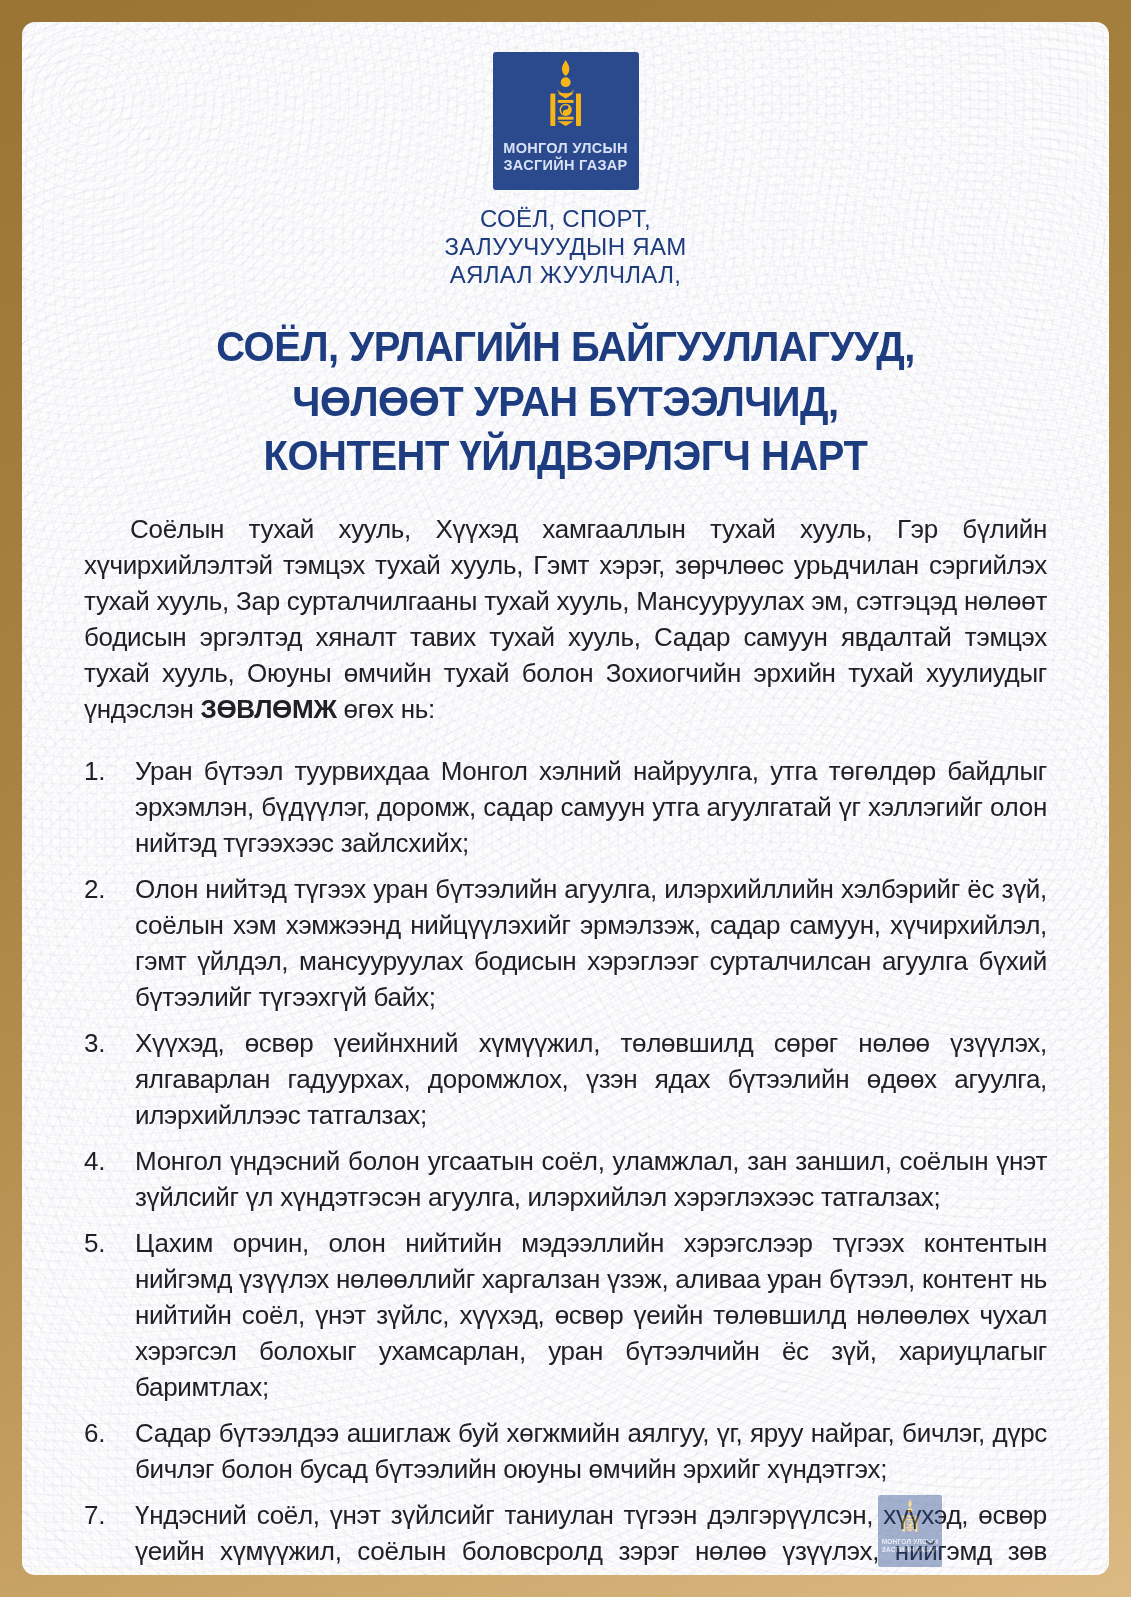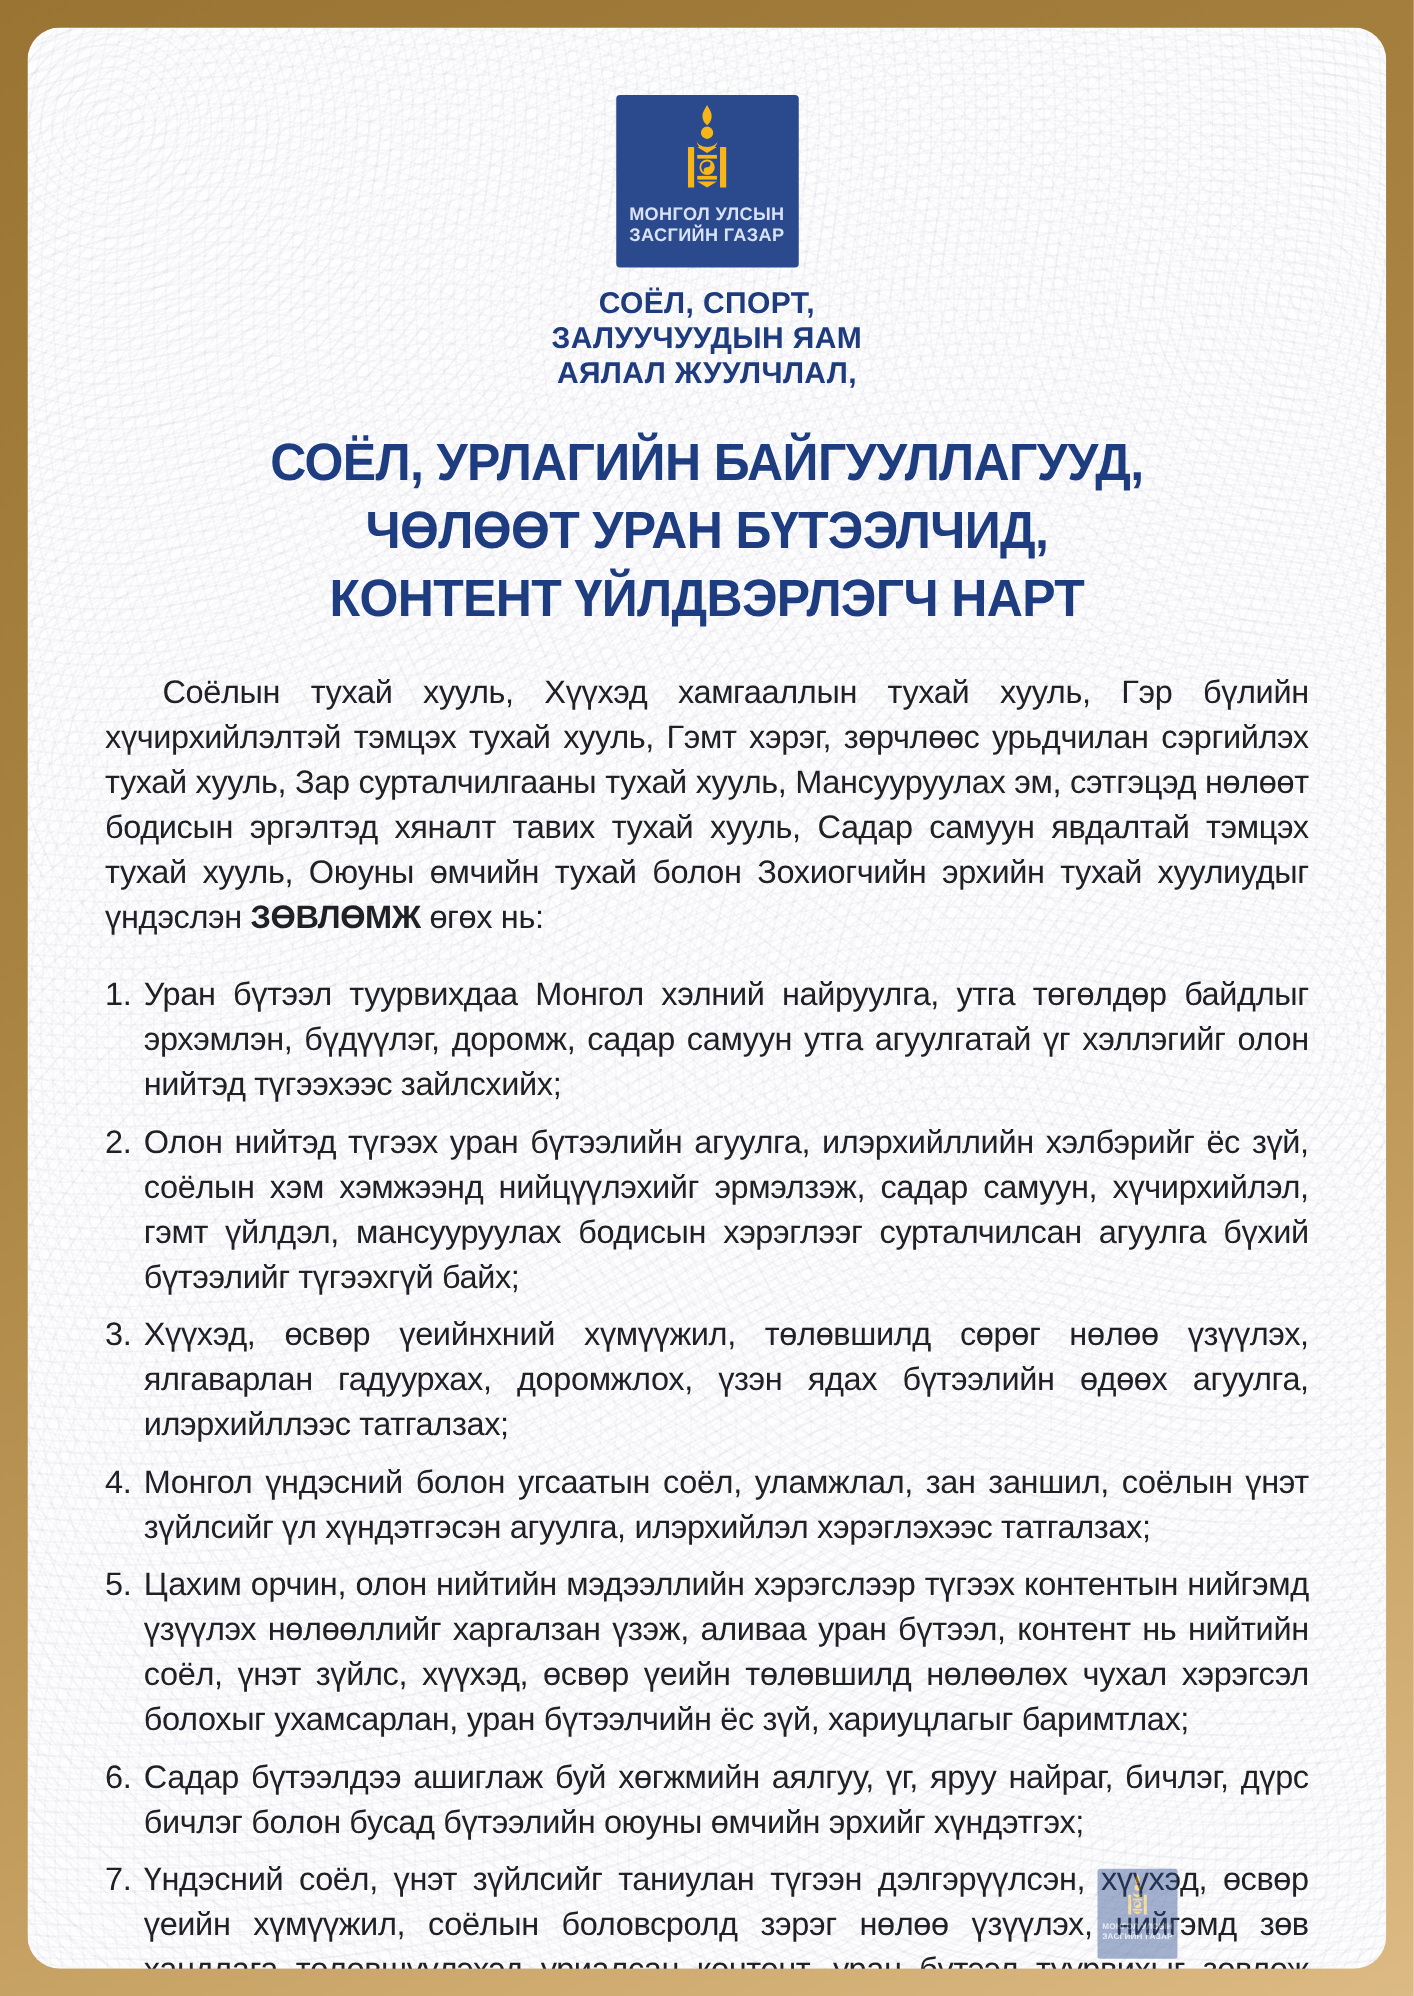--- a/index.html
+++ b/index.html
@@ -12,54 +12,54 @@
   .page{
     position:absolute; left:22px; top:22px; right:22px; bottom:22px;
     background-color:#fdfdfe;
     background-image:
       repeating-radial-gradient(circle at 6% 5%,  rgba(45,55,95,.030) 0 1.5px, transparent 1.5px 9px),
       repeating-radial-gradient(circle at 94% 14%, rgba(45,55,95,.026) 0 1.5px, transparent 1.5px 10px),
       repeating-radial-gradient(circle at 14% 38%, rgba(45,55,95,.024) 0 1.5px, transparent 1.5px 11px),
       repeating-radial-gradient(circle at 88% 52%, rgba(45,55,95,.026) 0 1.5px, transparent 1.5px 9px),
       repeating-radial-gradient(circle at 30% 72%, rgba(45,55,95,.022) 0 1.5px, transparent 1.5px 12px),
       repeating-radial-gradient(circle at 70% 94%, rgba(45,55,95,.026) 0 1.5px, transparent 1.5px 9px);
-    border-radius:26px;
+    border-radius:13px;
     overflow:hidden;
-    padding:54px 62px 0 62px;
+    padding:30px 62px 0 62px;
   }
   .logo-square{
     width:146px; height:138px; margin:0 auto;
     background:#2b4a8e; border-radius:3px;
     display:flex; flex-direction:column; align-items:center; justify-content:flex-start;
     padding-top:7px;
   }
   .logo-square .soyombo{ height:74px; }
   .logo-caption{
     margin-top:7px; text-align:center; color:#d9e2f4;
     font-weight:bold; font-size:14.5px; line-height:17px; letter-spacing:.3px;
   }
   .ministry{
     margin-top:15px; text-align:center;
-    color:#1d3b7d; font-weight:bold; font-size:24px; line-height:28px; letter-spacing:.3px;
+    color:#1d3b7d; font-weight:normal; font-size:24px; line-height:28px; letter-spacing:.3px;
   }
   .main-title{
     margin-top:30px; text-align:center;
     color:#1e3c80; font-weight:800; font-size:40px; line-height:52px; letter-spacing:-.5px;
     transform:scaleY(1.05); transform-origin:top center;
   }
   .intro{
     margin-top:36px;
     color:#202126; font-size:26px; line-height:36px;
     text-align:justify; text-indent:46px; letter-spacing:-.3px;
   }
   .intro b{ font-weight:800;margin-top:32px; }
   .rec-list{ margin-top:26px; }
   .item{ display:flex; margin-bottom:10px; color:#202126; font-size:26px; line-height:36px; letter-spacing:-.3px; }
   .item .num{ flex:none; width:31px; }
-  .item .itxt{ flex:1; text-align:justify; }
+  .item .itxt{ flex:1; text-align:justify;margin-left:20px; }
   .footer-logo{
     position:absolute; right:167px; bottom:8px; opacity:.42;
     width:64px; height:72px; background:#2b4a8e; border-radius:2px;
     display:flex; flex-direction:column; align-items:center; padding-top:4px;
   }
   .footer-logo .soyombo{ height:36px; }
   .footer-caption{
     margin-top:3px; text-align:center; color:#d9e2f4;
     font-weight:bold; font-size:6.5px; line-height:7.5px; letter-spacing:.2px;
   }

